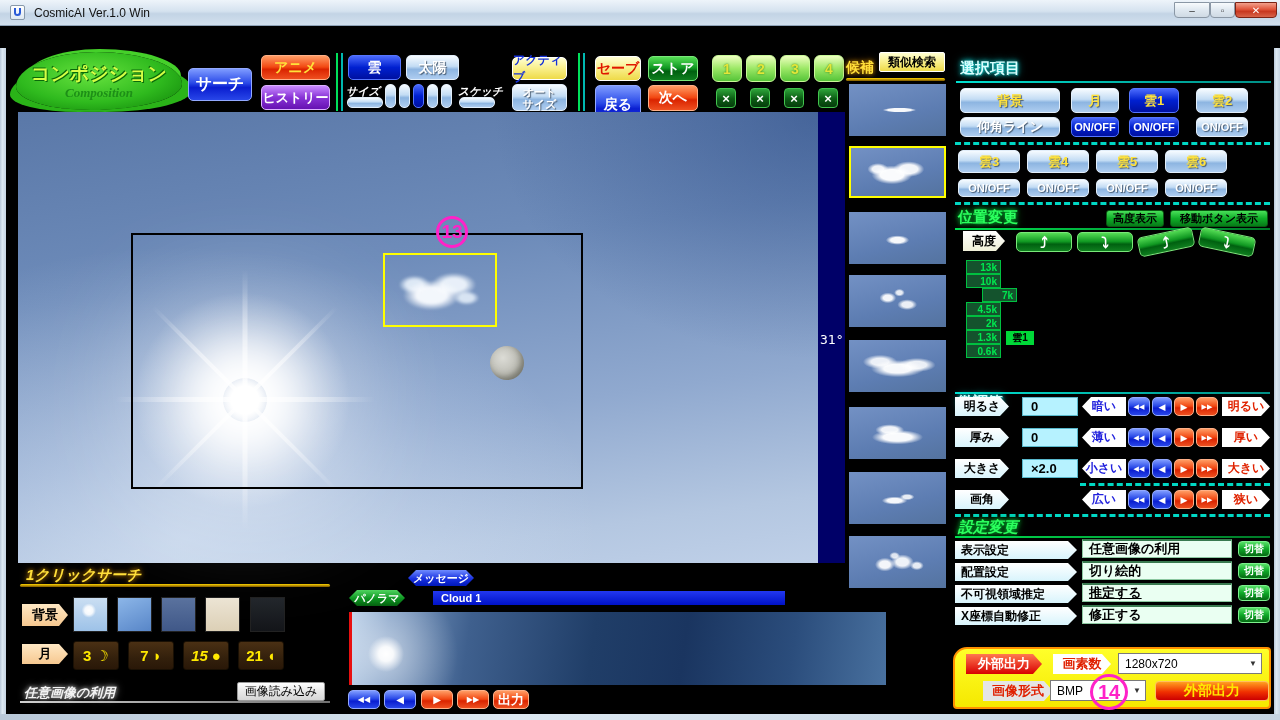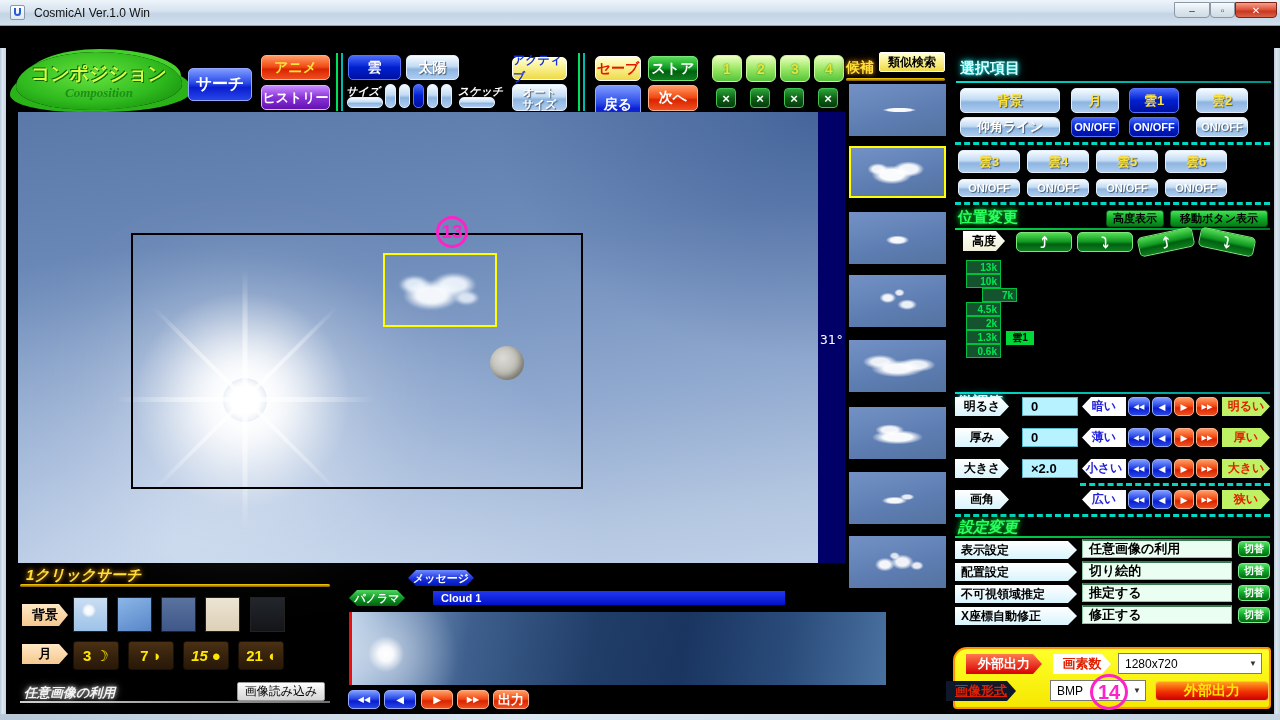--- a/index.html
+++ b/index.html
@@ -42,21 +42,21 @@
 
   .ul-cyan{height:2px;background:linear-gradient(90deg,#00e0d0,#008f86);}
   .ul-green{height:2px;background:linear-gradient(90deg,#00e050,#007a28);}
   .ul-yel{height:3px;background:linear-gradient(#ffd400,#7c5600);border-radius:2px;}
   .dash-cyan{height:0;border-top:3px dashed #00d8c4;}
 
   .tag-r{clip-path:polygon(0 0,calc(100% - 9px) 0,100% 50%,calc(100% - 9px) 100%,0 100%);}
   .tag-l{clip-path:polygon(9px 0,100% 0,100% 100%,9px 100%,0 50%);}
   .lbl-adj{background:linear-gradient(#ffffff,#d8f4fc);color:#000;}
   .lim-l{background:#fff;color:#2222dd;}
-  .lim-r{background:#bef264;color:#e02200;}
+  .lim-r{background:#ffffff;color:#e02200;}
   .valbox{background:#b6f2ff;border:1px solid #58b8cc;color:#000;justify-content:flex-start;padding-left:8px;}
   .setval{background:#eafff2;border:1px solid #8cc8a0;border-top:2px solid #3a7a50;color:#000;justify-content:flex-start;padding-left:6px;}
   .altbox{background:#14532d;border:1px solid #00c040;color:#00e850;font-size:10px;font-weight:bold;justify-content:flex-end;padding-right:3px;}
   .peach{background:linear-gradient(#ffe8c4,#f6c890);color:#000;}
 
   .sky{background:
     radial-gradient(circle 150px at 28% 64%, rgba(255,255,255,.95), rgba(255,255,255,.45) 40%, rgba(255,255,255,0) 72%),
     radial-gradient(ellipse 600px 420px at 20% 95%, rgba(230,240,252,.55), rgba(230,240,252,0) 70%),
     radial-gradient(ellipse 500px 380px at 100% 0%, rgba(38,70,130,.5), rgba(38,70,130,0) 65%),
     linear-gradient(172deg,#5a78a8 0%,#6e8cba 35%,#90a9cf 65%,#b4c7e1 88%,#bfd0e8 100%);}
@@ -328,35 +328,35 @@
 
   <div class="abs tag-r lbl-adj flex bold" style="left:955px;top:541px;width:122px;height:18px;font-size:12px;justify-content:flex-start;padding-left:6px;">表示設定</div>
   <div class="abs setval flex bold" style="left:1082px;top:539px;width:150px;height:19px;font-size:13px;">任意画像の利用</div>
   <div class="abs b-toggle flex bold" style="left:1238px;top:541px;width:32px;height:16px;font-size:10px;">切替</div>
 
   <div class="abs tag-r lbl-adj flex bold" style="left:955px;top:563px;width:122px;height:18px;font-size:12px;justify-content:flex-start;padding-left:6px;">配置設定</div>
   <div class="abs setval flex bold" style="left:1082px;top:561px;width:150px;height:19px;font-size:13px;">切り絵的</div>
   <div class="abs b-toggle flex bold" style="left:1238px;top:563px;width:32px;height:16px;font-size:10px;">切替</div>
 
   <div class="abs tag-r lbl-adj flex bold" style="left:955px;top:585px;width:122px;height:18px;font-size:12px;justify-content:flex-start;padding-left:6px;">不可視領域推定</div>
-  <div class="abs setval flex bold" style="left:1082px;top:583px;width:150px;height:19px;font-size:13px;">推定する</div>
+  <div class="abs setval flex bold" style="left:1082px;top:583px;width:150px;height:19px;font-size:13px;text-decoration:underline;">推定する</div>
   <div class="abs b-toggle flex bold" style="left:1238px;top:585px;width:32px;height:16px;font-size:10px;">切替</div>
 
   <div class="abs tag-r lbl-adj flex bold" style="left:955px;top:607px;width:122px;height:18px;font-size:12px;justify-content:flex-start;padding-left:6px;">X座標自動修正</div>
   <div class="abs setval flex bold" style="left:1082px;top:605px;width:150px;height:19px;font-size:13px;">修正する</div>
   <div class="abs b-toggle flex bold" style="left:1238px;top:607px;width:32px;height:16px;font-size:10px;">切替</div>
 
   <div class="abs" style="left:953px;top:647px;width:318px;height:62px;background:linear-gradient(#ffff2a,#f5e800);border:2px solid #ff9000;border-radius:14px 4px 4px 4px;"></div>
   <div class="abs tag-r flex bold" style="left:966px;top:654px;width:76px;height:20px;font-size:13px;background:linear-gradient(#ff7850,#d80000);color:#fff;">外部出力</div>
   <div class="abs tag-r flex bold" style="left:1053px;top:654px;width:58px;height:20px;font-size:13px;background:#fff;color:#e02000;">画素数</div>
   <div class="abs dd flex" style="left:1118px;top:653px;width:144px;height:21px;font-size:12px;">
     <span>1280x720</span>
     <span style="font-size:8px;color:#333;">▼</span>
   </div>
-  <div class="abs tag-r flex bold" style="left:946px;top:681px;width:70px;height:20px;font-size:13px;background:#0f172a;color:#e02000;text-decoration:underline;">画像形式</div>
+  <div class="abs tag-r flex bold" style="left:983px;top:681px;width:70px;height:20px;font-size:13px;background:#e5e5e5;color:#e02000;">画像形式</div>
   <div class="abs dd flex" style="left:1050px;top:680px;width:96px;height:21px;font-size:12px;">
     <span>BMP</span>
     <span style="font-size:8px;color:#333;">▼</span>
   </div>
   <div class="abs flex bold" style="left:1155px;top:681px;width:114px;height:20px;font-size:14px;background:linear-gradient(#ffa020,#f03000 55%,#cc0000);color:#ffe800;border:1px solid #ffc060;border-radius:4px;">外部出力</div>
   <div class="abs ann flex bold" style="left:1090px;top:674px;width:38px;height:36px;font-size:20px;">14</div>
 
   <span class="abs hdr-yellow bold" style="left:26px;top:566px;font-size:15px;font-style:italic;">1クリックサーチ</span>
   <div class="abs ul-yel" style="left:20px;top:584px;width:310px;"></div>
 

